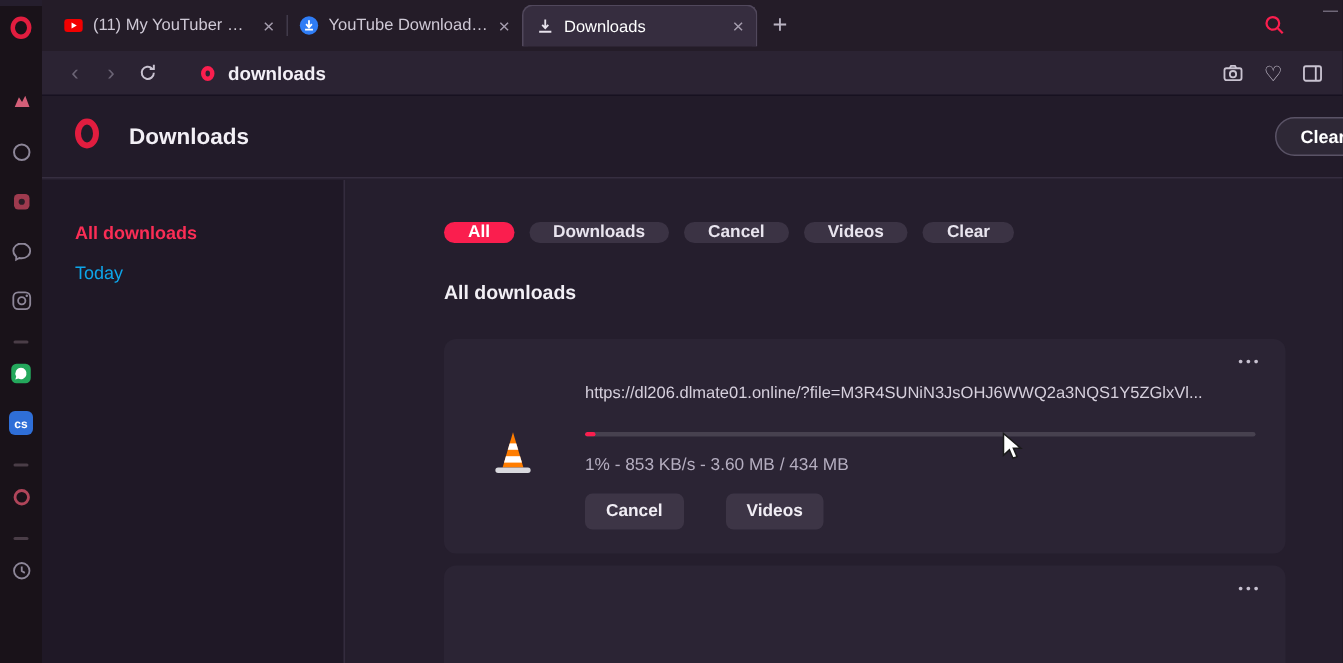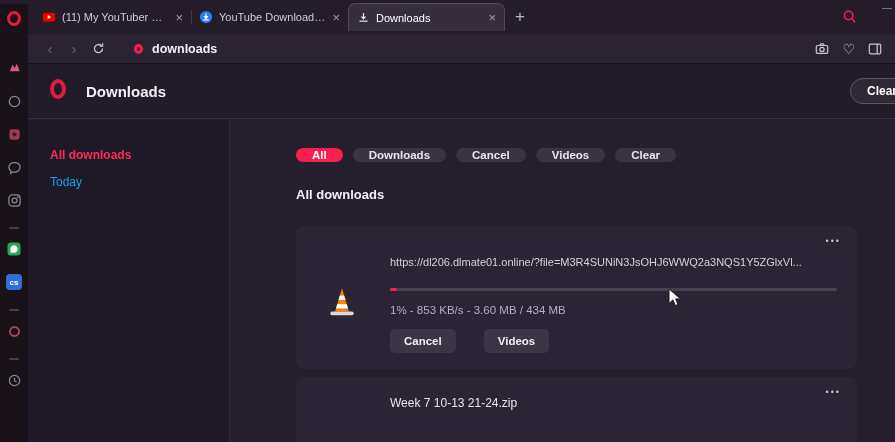--- a/index.html
+++ b/index.html
@@ -266,21 +266,20 @@
       </div>
       <div class="dl-status">1% - 853 KB/s - 3.60 MB / 434 MB</div>
       <div class="dl-actions">
         <button class="dl-btn">Cancel</button>
         <button class="dl-btn">Videos</button>
       </div>
     </div>
 
     <div class="card partial">
       <span class="card-dots">•••</span>
-      <div class="dl-title">Week 7 10-13 21-24.zip</div>
     </div>
   </div>
 
   <span class="cursor">
     <svg width="14" height="20" viewBox="0 0 14 20">
       <path d="M1 1v14.5l3.9-3.6 2.4 5.6 2.7-1.1-2.4-5.5h5z" fill="#fff" stroke="#1a1a1a" stroke-width="1"></path>
     </svg>
   </span>
 
 </div>

